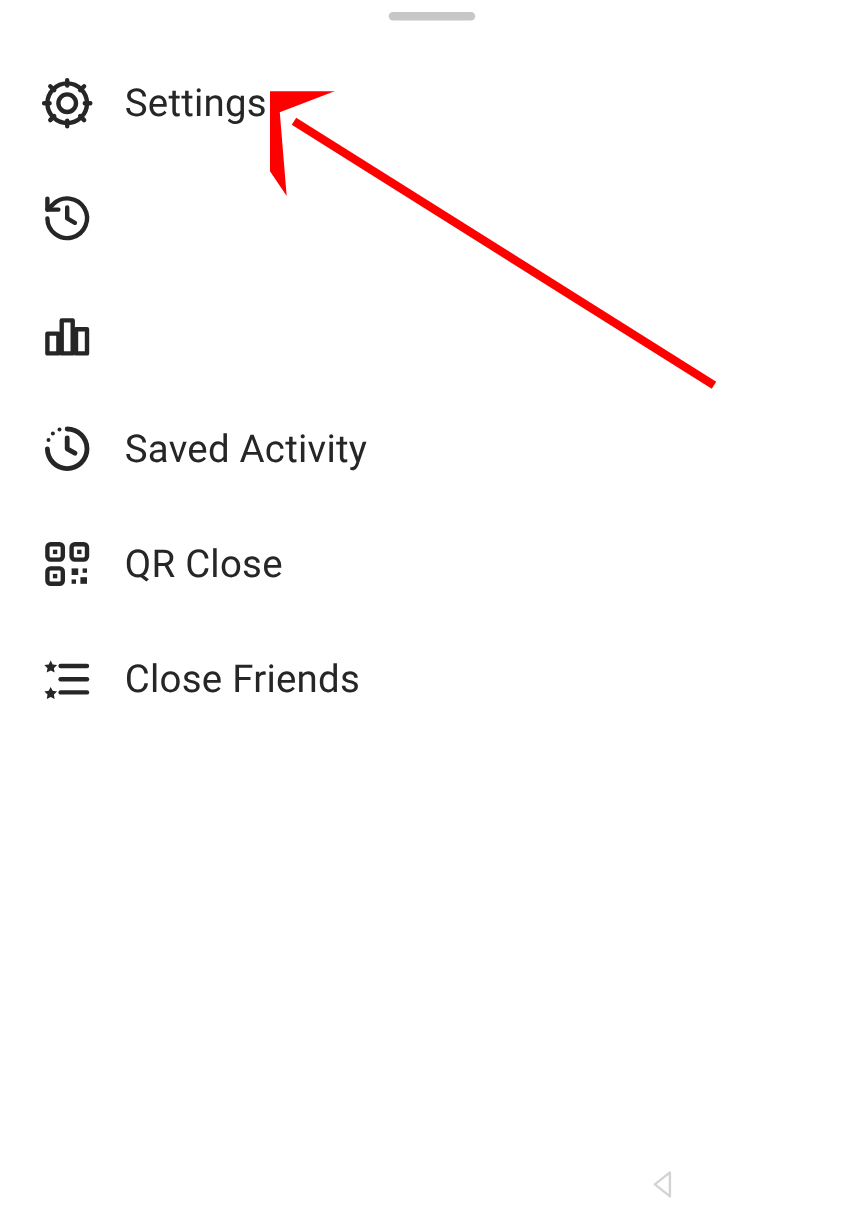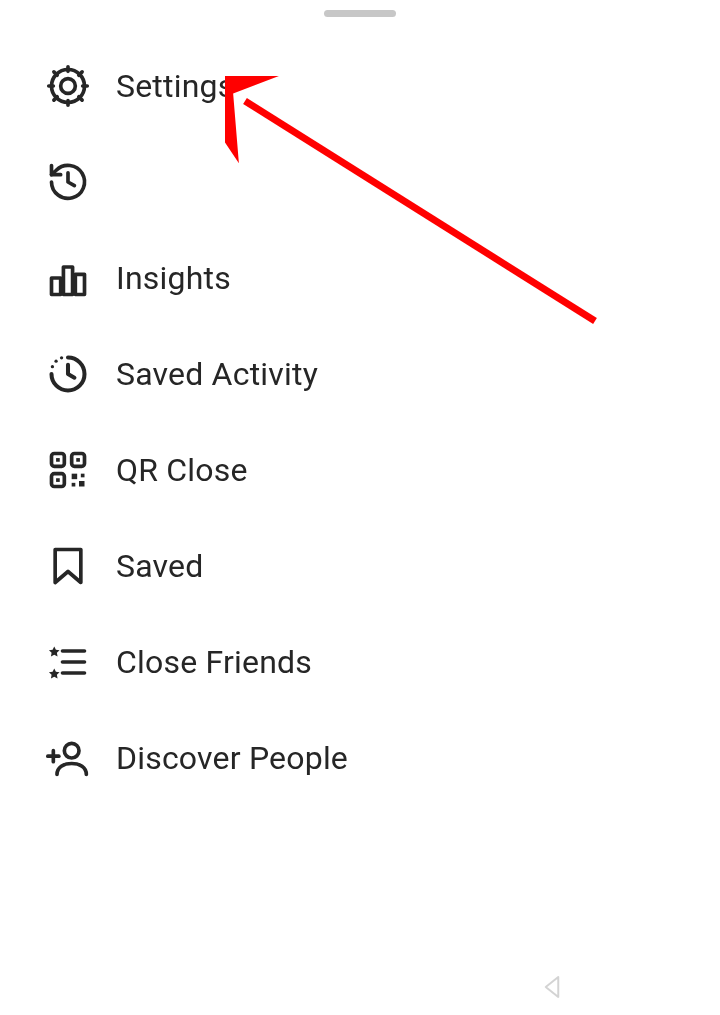--- a/index.html
+++ b/index.html
@@ -8,21 +8,21 @@
       background:#fff;
       font-family:-apple-system, BlinkMacSystemFont, "Segoe UI", Roboto, Helvetica, Arial, sans-serif;
       position:relative; overflow:hidden;
       color:#262626;
     }
     .drag-handle {
       position:absolute; top:10px; left:50%; transform:translateX(-50%);
       width:72px; height:7px; border-radius:4px; background:#c7c7c7;
     }
     .menu {
-      position:absolute; top:38px; left:12px; right:0; padding-left:34px;
+      position:absolute; top:38px; left:0; right:0; padding-left:34px;
     }
     .menu-item {
       display:flex; align-items:center; height:96px;
     }
     .icon-box {
       width:44px; height:44px; display:flex; align-items:center; justify-content:center; flex:0 0 44px;
     }
     .icon-box svg { width:44px; height:44px; display:block; }
     .label {
       margin-left:26px; font-size:32px; font-weight:400; letter-spacing:.2px;
@@ -65,21 +65,20 @@
   </div>
 
   <div class="menu-item">
     <span class="icon-box">
       <svg viewBox="0 0 24 24" fill="none" stroke="#262626" stroke-width="2" stroke-linecap="round" stroke-linejoin="round">
         <rect x="3" y="12" width="5" height="9"></rect>
         <rect x="9.5" y="6" width="5" height="15"></rect>
         <rect x="16" y="10" width="5" height="11"></rect>
       </svg>
     </span>
-    <span class="label">Insights</span>
   </div>
 
   <div class="menu-item">
     <span class="icon-box">
       <svg viewBox="0 0 24 24" fill="none" stroke="#262626" stroke-width="2.2" stroke-linecap="round" stroke-linejoin="round">
         <path d="M12 3a9 9 0 1 1-9 9"></path>
         <polyline points="12 7 12 12 15.5 14"></polyline>
         <circle cx="3.5" cy="8" r="0.9" fill="#262626" stroke="none"></circle>
         <circle cx="5.5" cy="5" r="0.9" fill="#262626" stroke="none"></circle>
         <circle cx="8.5" cy="3.2" r="0.9" fill="#262626" stroke="none"></circle>
@@ -99,53 +98,34 @@
         <rect x="5.5" y="16.5" width="2" height="2" fill="#262626" stroke="none"></rect>
         <rect x="14" y="14" width="3" height="3" fill="#262626" stroke="none"></rect>
         <rect x="19" y="14" width="2" height="2" fill="#262626" stroke="none"></rect>
         <rect x="14" y="19" width="2" height="2" fill="#262626" stroke="none"></rect>
         <rect x="18" y="18" width="3" height="3" fill="#262626" stroke="none"></rect>
       </svg>
     </span>
     <span class="label">QR Close</span>
   </div>
 
-  <div class="menu-item">
-    <span class="icon-box">
-      <svg viewBox="0 0 24 24" fill="none" stroke="#262626" stroke-width="2" stroke-linecap="round" stroke-linejoin="round">
-        <path d="M19 21 12 15 5 21V3h14z"></path>
-      </svg>
-    </span>
-    <span class="label">Saved</span>
-  </div>
 
   <div class="menu-item">
     <span class="icon-box">
       <svg viewBox="0 0 24 24" fill="none" stroke="#262626" stroke-width="2" stroke-linecap="round" stroke-linejoin="round">
         <line x1="9" y1="6" x2="21" y2="6"></line>
         <line x1="9" y1="12" x2="21" y2="12"></line>
         <line x1="9" y1="18" x2="21" y2="18"></line>
         <path fill="#262626" stroke="none" d="M4.5 3.5l.9 1.8 2 .3-1.45 1.4.35 2-1.8-.95-1.8.95.35-2L1.6 5.6l2-.3z"></path>
         <path fill="#262626" stroke="none" d="M4.5 15.5l.9 1.8 2 .3-1.45 1.4.35 2-1.8-.95-1.8.95.35-2-1.45-1.4 2-.3z"></path>
       </svg>
     </span>
     <span class="label">Close Friends</span>
   </div>
 
-  <div class="menu-item">
-    <span class="icon-box">
-      <svg viewBox="0 0 24 24" fill="none" stroke="#262626" stroke-width="2" stroke-linecap="round" stroke-linejoin="round">
-        <circle cx="14" cy="8" r="4"></circle>
-        <path d="M6 21c0-4 3.6-6 8-6s8 2 8 6"></path>
-        <line x1="4" y1="8" x2="4" y2="14"></line>
-        <line x1="1" y1="11" x2="7" y2="11"></line>
-      </svg>
-    </span>
-    <span class="label">Discover People</span>
-  </div>
 
 </div>
 
 <svg class="arrow-annotation" style="left:225px; top:76px; width:390px; height:260px;" viewBox="0 0 390 260">
   <defs>
     <marker id="ah" markerWidth="18" markerHeight="16" refX="4" refY="8" orient="auto">
       <path d="M0 0 L18 8 L0 16 L6 8 Z" fill="#ff0000"></path>
     </marker>
   </defs>
   <line x1="370" y1="245" x2="20" y2="25" stroke="#ff0000" stroke-width="7" marker-end="url(#ah)"></line>

